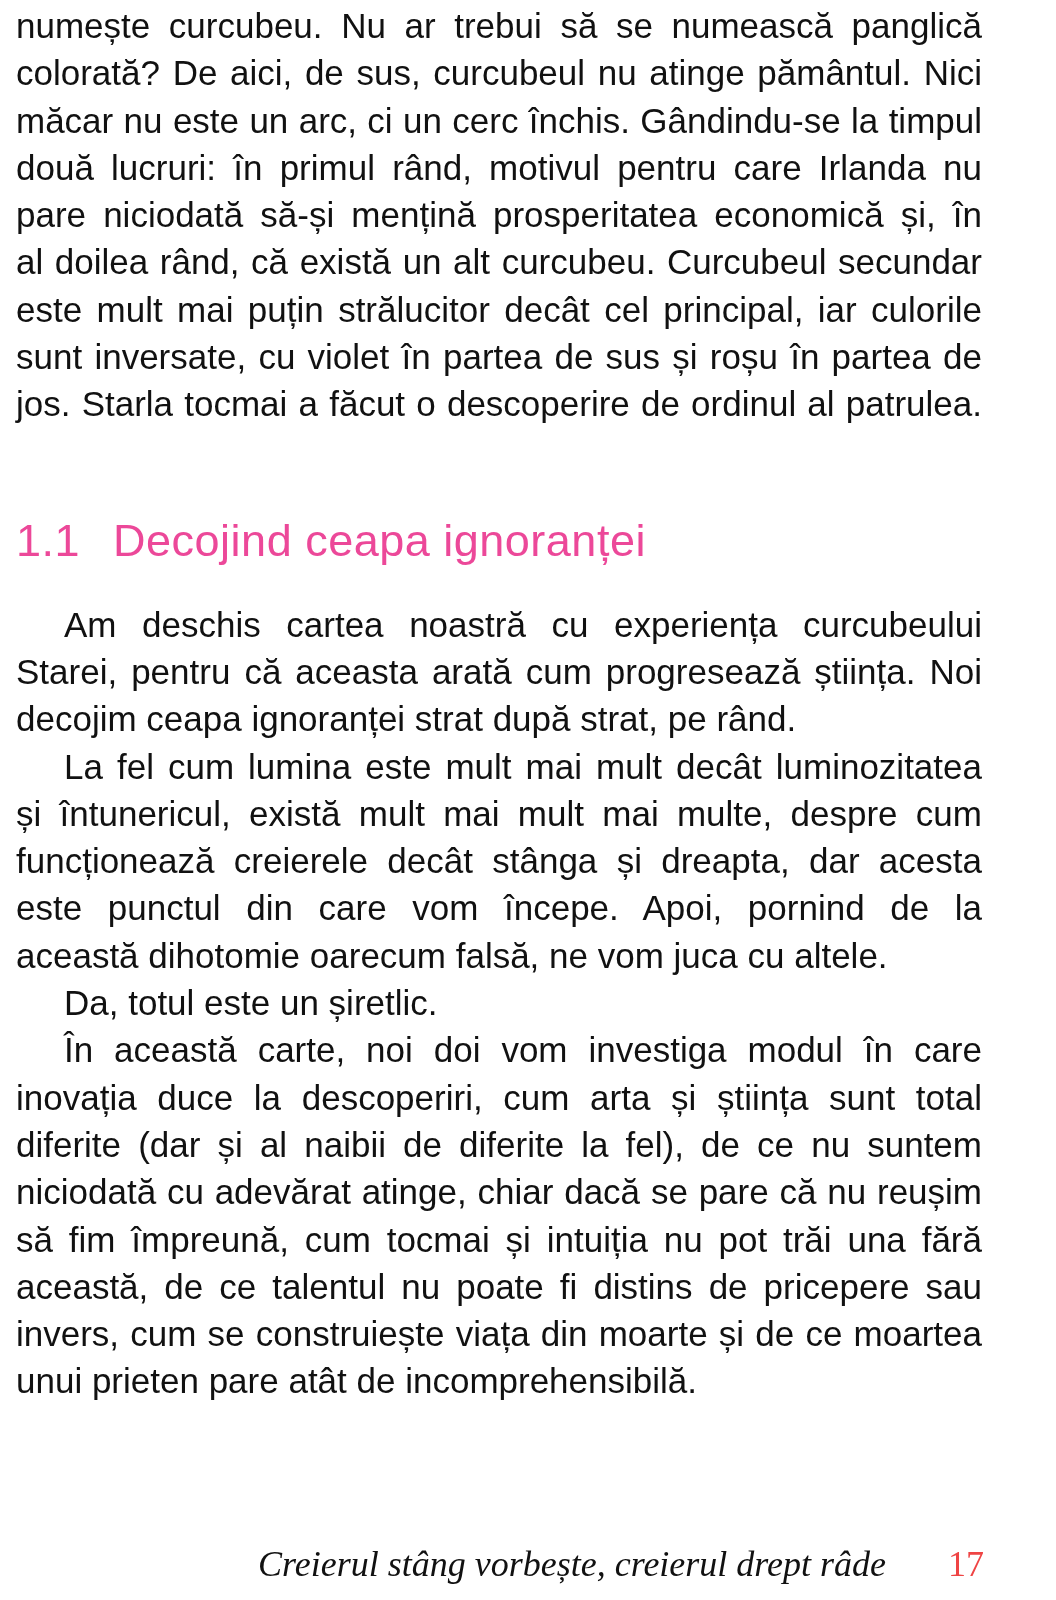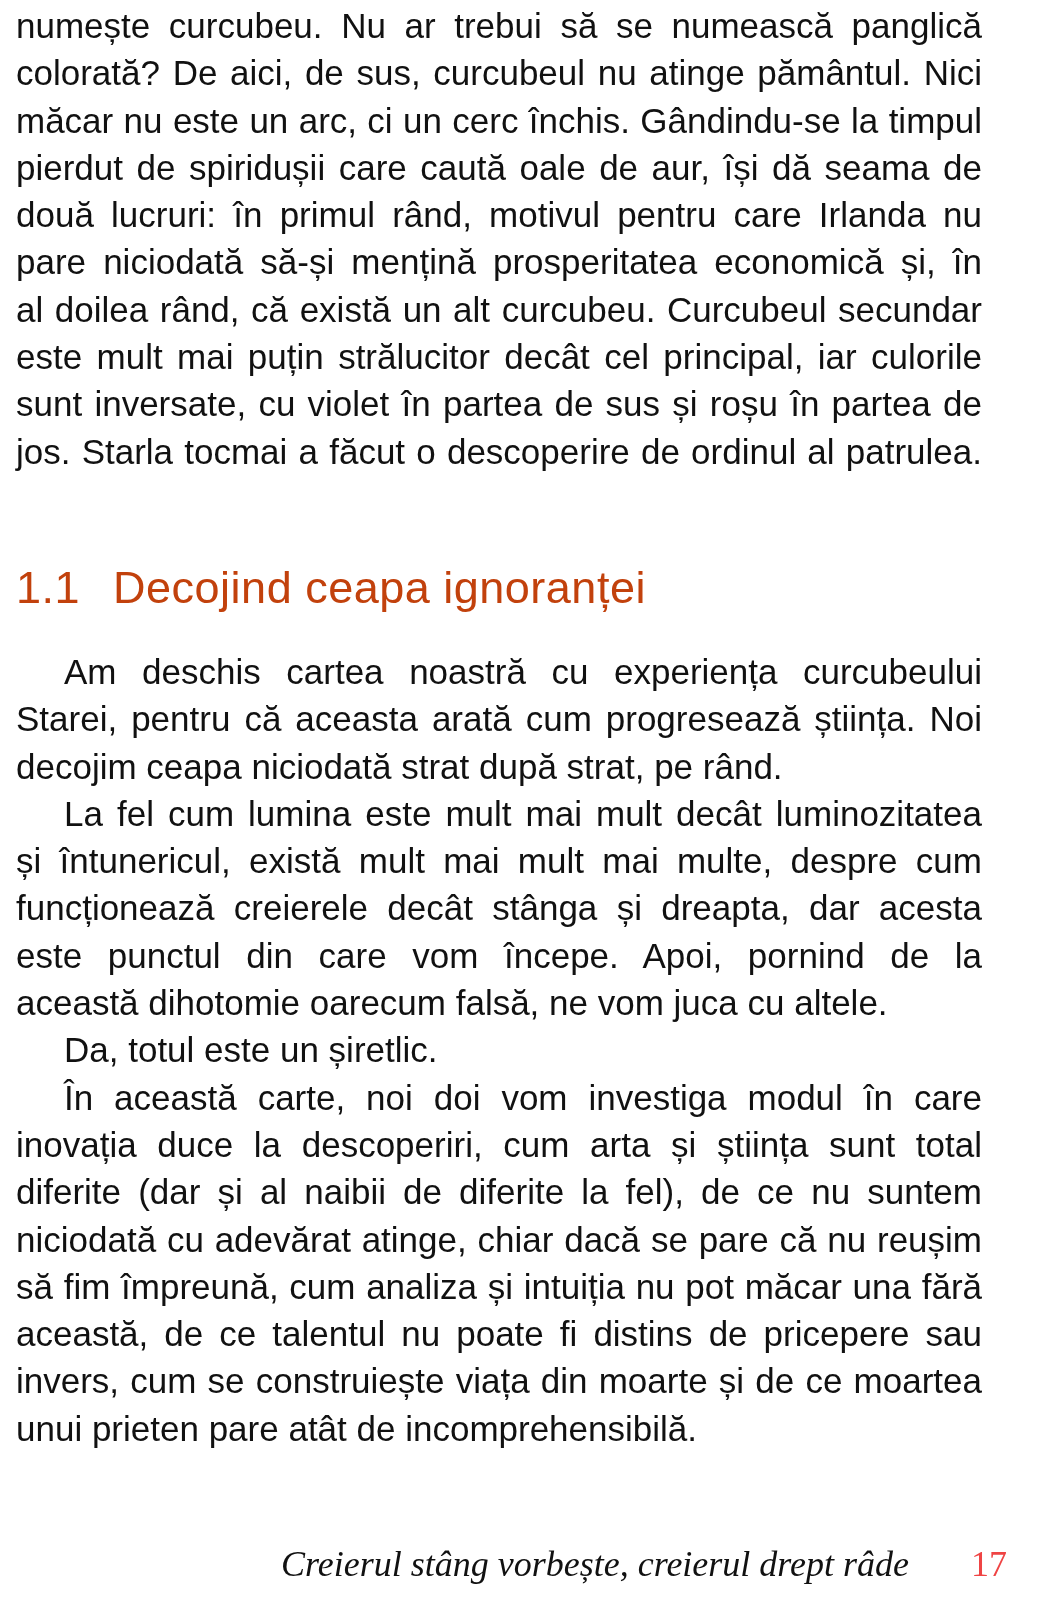--- a/index.html
+++ b/index.html
@@ -37,34 +37,34 @@
     text-indent: 48px;
   }
   .heading {
     margin: 84px 0 31px 0;
     font-size: 45px;
     line-height: 58px;
     font-weight: 500;
     letter-spacing: 0.5px;
     display: flex;
     align-items: baseline;
-    color: #c2410c;
+    color: #ec4899;
   }
   .heading .hnum {
     margin-right: 33px;
   }
   .footer {
     position: absolute;
     left: 0;
     top: 1541px;
     width: 1056px;
     display: flex;
     justify-content: flex-end;
     align-items: baseline;
-    padding-right: 49px;
+    padding-right: 72px;
     box-sizing: border-box;
     gap: 62px;
   }
   .running-title {
     font-family: "Liberation Serif", serif;
     font-style: italic;
     font-size: 36px;
     line-height: 46px;
     color: #111111;
   }
@@ -78,53 +78,52 @@
 </style>
 </head>
 <body>
 
 <div class="page">
   <div class="text-col" id="text-col">
       <div>
         <div class="bodyline">numește curcubeu. Nu ar trebui să se numească panglică</div>
         <div class="bodyline">colorată? De aici, de sus, curcubeul nu atinge pământul. Nici</div>
         <div class="bodyline">măcar nu este un arc, ci un cerc închis. Gândindu-se la timpul</div>
-        <div class="bodyline">pierdut de spiridușii care caută oale de aur, își dă seama de</div>
         <div class="bodyline">două lucruri: în primul rând, motivul pentru care Irlanda nu</div>
         <div class="bodyline">pare niciodată să-și mențină prosperitatea economică și, în</div>
         <div class="bodyline">al doilea rând, că există un alt curcubeu. Curcubeul secundar</div>
         <div class="bodyline">este mult mai puțin strălucitor decât cel principal, iar culorile</div>
         <div class="bodyline">sunt inversate, cu violet în partea de sus și roșu în partea de</div>
         <div class="bodyline">jos. Starla tocmai a făcut o descoperire de ordinul al patrulea.</div>
       </div>
       <div class="heading">
         <span class="hnum">1.1</span>
         <span class="htitle">Decojind ceapa ignoranței</span>
       </div>
       <div>
         <div class="bodyline indent">Am deschis cartea noastră cu experiența curcubeului</div>
         <div class="bodyline">Starei, pentru că aceasta arată cum progresează știința. Noi</div>
-        <div class="bodyline lastline">decojim ceapa niciodată strat după strat, pe rând.</div>
+        <div class="bodyline lastline">decojim ceapa ignoranței strat după strat, pe rând.</div>
       </div>
       <div>
         <div class="bodyline indent">La fel cum lumina este mult mai mult decât luminozitatea</div>
         <div class="bodyline">și întunericul, există mult mai mult mai multe, despre cum</div>
         <div class="bodyline">funcționează creierele decât stânga și dreapta, dar acesta</div>
         <div class="bodyline">este punctul din care vom începe. Apoi, pornind de la</div>
         <div class="bodyline lastline">această dihotomie oarecum falsă, ne vom juca cu altele.</div>
       </div>
       <div>
         <div class="bodyline indent lastline">Da, totul este un șiretlic.</div>
       </div>
       <div>
         <div class="bodyline indent">În această carte, noi doi vom investiga modul în care</div>
         <div class="bodyline">inovația duce la descoperiri, cum arta și știința sunt total</div>
         <div class="bodyline">diferite (dar și al naibii de diferite la fel), de ce nu suntem</div>
         <div class="bodyline">niciodată cu adevărat atinge, chiar dacă se pare că nu reușim</div>
-        <div class="bodyline">să fim împreună, cum analiza și intuiția nu pot măcar una fără</div>
+        <div class="bodyline">să fim împreună, cum tocmai și intuiția nu pot trăi una fără</div>
         <div class="bodyline">această, de ce talentul nu poate fi distins de pricepere sau</div>
         <div class="bodyline">invers, cum se construiește viața din moarte și de ce moartea</div>
         <div class="bodyline lastline">unui prieten pare atât de incomprehensibilă.</div>
       </div>
     </div>
   <div class="footer">
     <span class="running-title">Creierul stâng vorbește, creierul drept râde</span>
     <span class="page-number">17</span>
   </div>
 </div>

